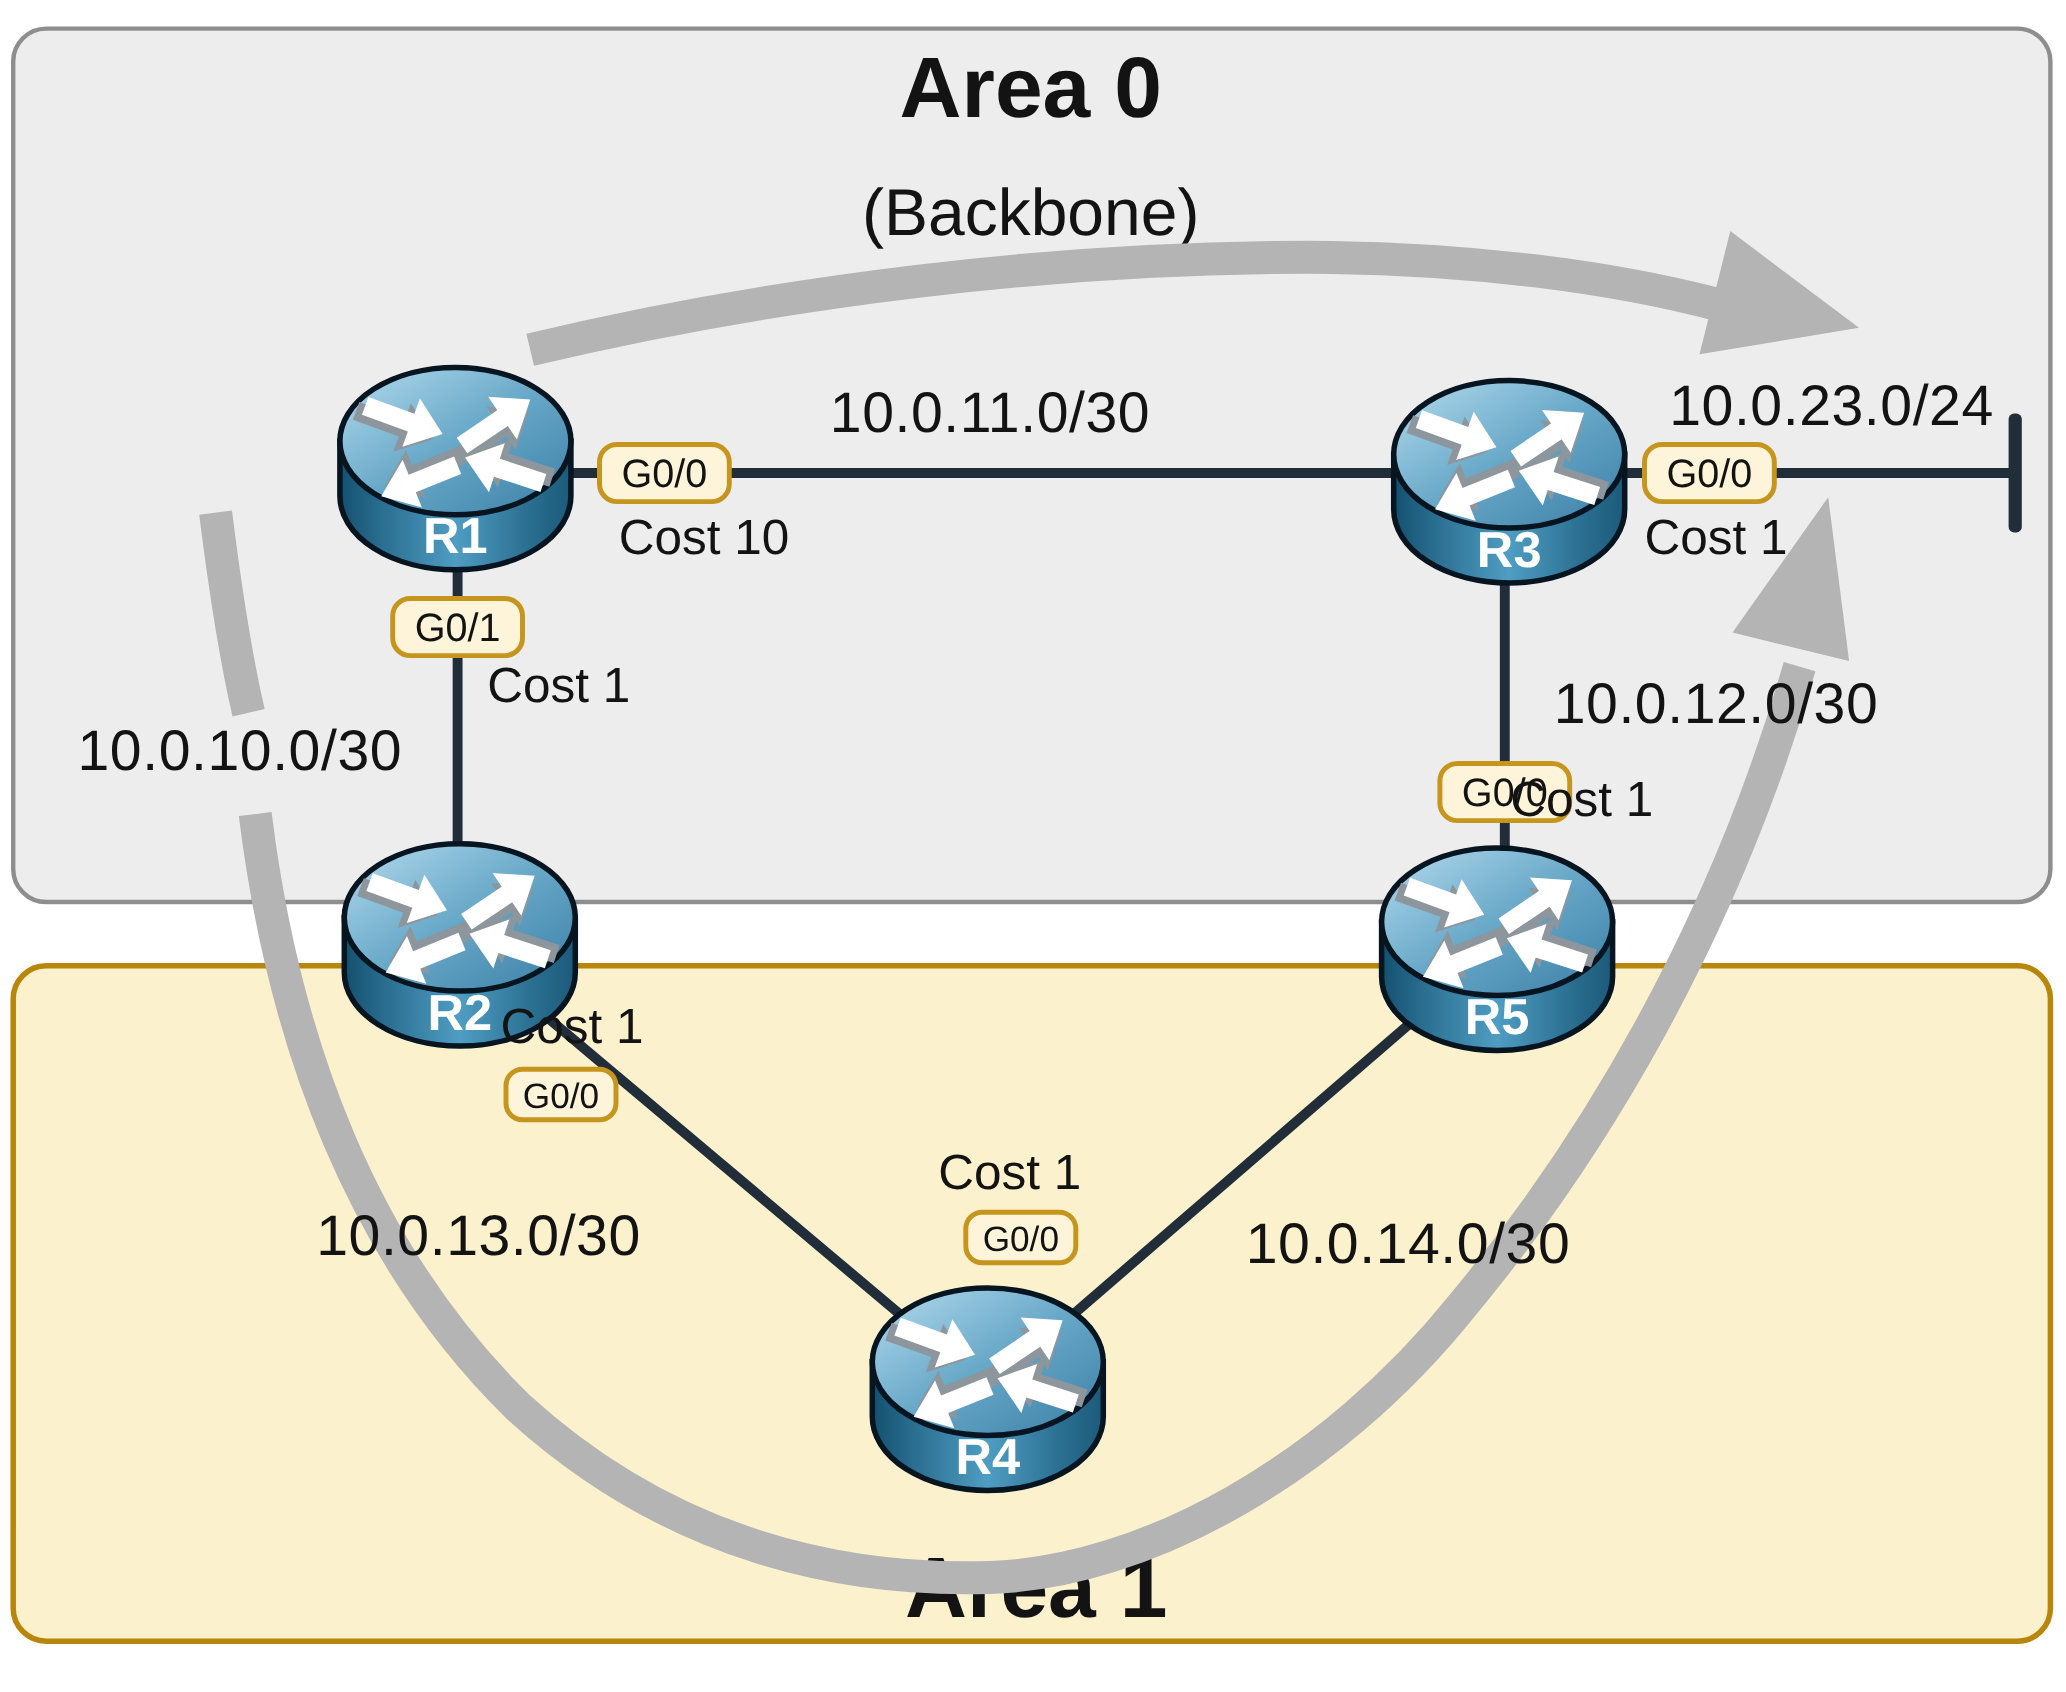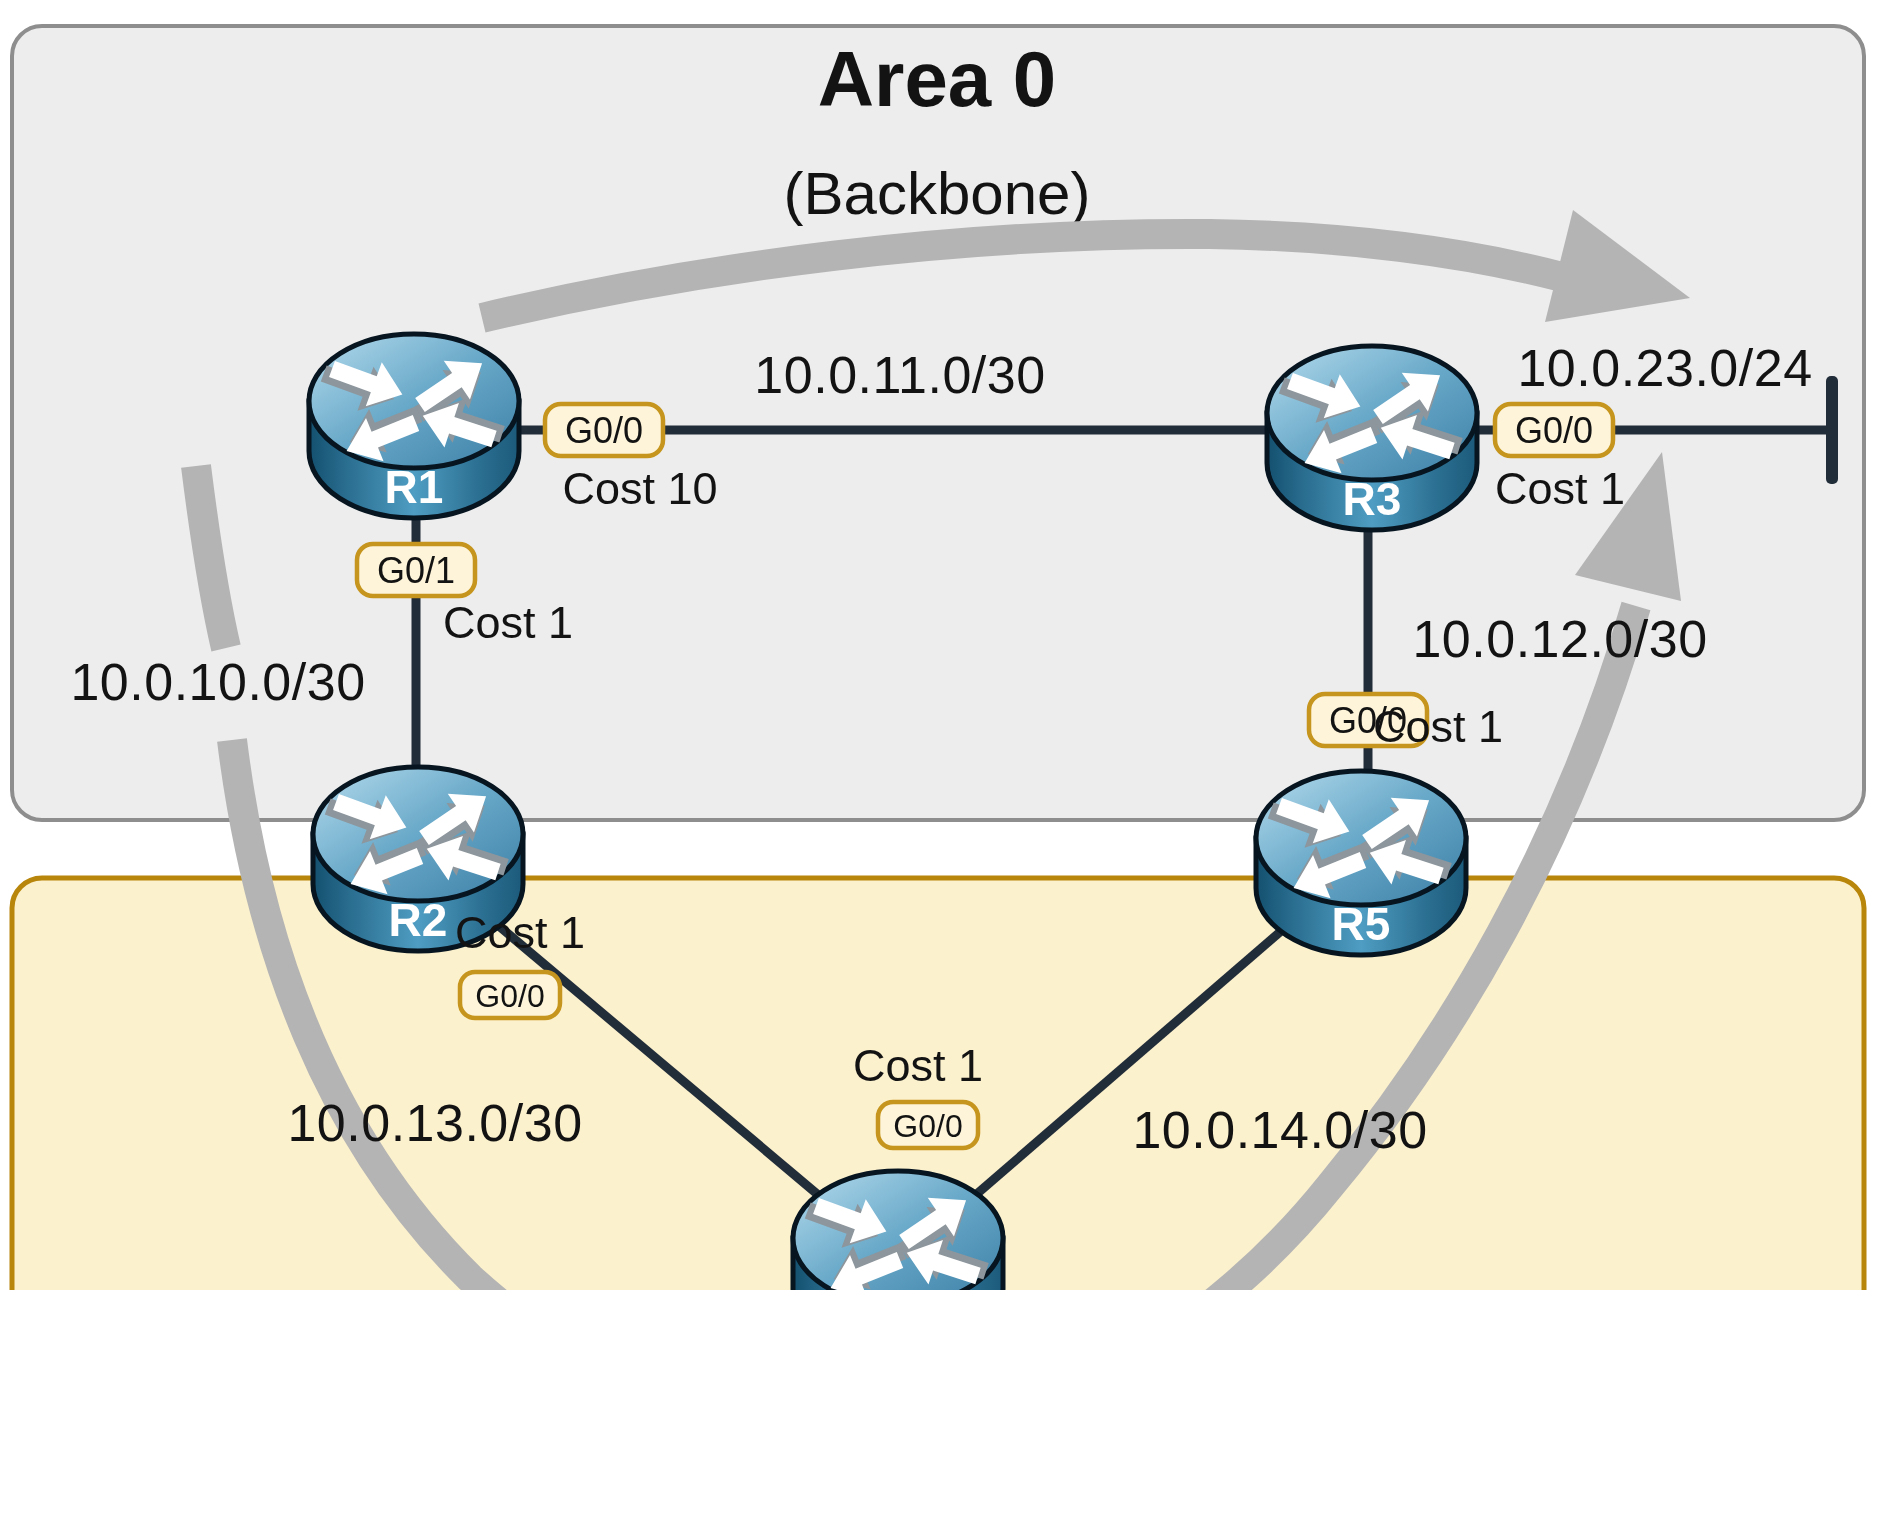--- a/index.html
+++ b/index.html
@@ -3,21 +3,21 @@
 <meta charset="utf-8">
 <style>
   :root{
     --area0-fill:#ededed; --area0-border:#8e8e8e;
     --area1-fill:#fcf1cd; --area1-border:#b8860b;
     --link:#222d3a; --flow:#b4b4b4;
     --pill-fill:#fdf4d9; --pill-border:#c6951d;
     --ink:#131313;
   }
   html,body{margin:0;padding:0;background:#ffffff;}
-  .stage{width:1878px;height:1290px;position:relative;background:#fff;}
+  .stage{width:1878px;height:1538px;position:relative;background:#fff;}
   svg{display:block;}
   text{font-family:"Liberation Sans","DejaVu Sans",sans-serif;fill:var(--ink);}
   .area0-rect{fill:var(--area0-fill);stroke:var(--area0-border);stroke-width:4;}
   .area1-rect{fill:var(--area1-fill);stroke:var(--area1-border);stroke-width:5;}
   .area-title{font-size:78px;font-weight:bold;text-anchor:middle;}
   .area-sub{font-size:60px;font-weight:normal;text-anchor:middle;}
   .net-label{font-size:52px;font-weight:500;text-anchor:middle;letter-spacing:0.5px;}
   .cost-label{font-size:45px;font-weight:500;text-anchor:middle;}
   .link-line{stroke:var(--link);stroke-width:9;fill:none;}
   .stub-bar{fill:var(--link);}

